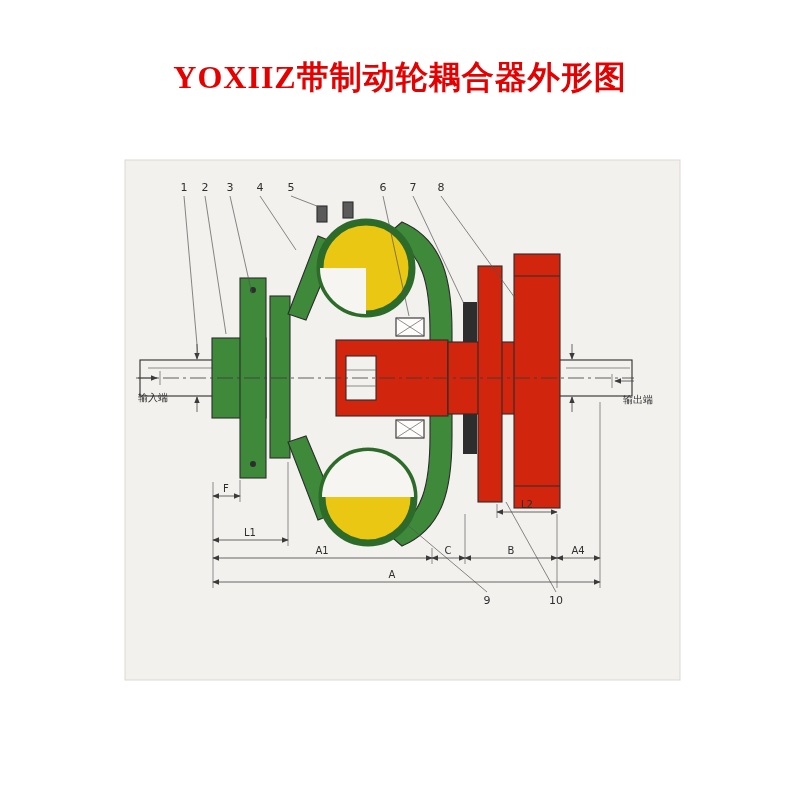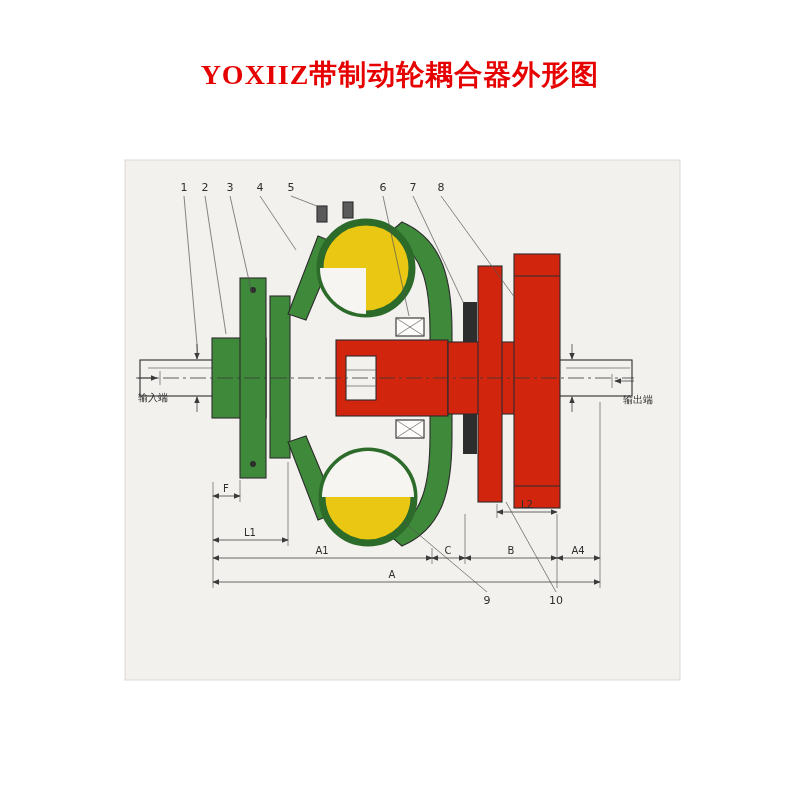--- a/index.html
+++ b/index.html
@@ -3,21 +3,21 @@
 <meta charset="utf-8">
 <style>
   html,body { margin:0; padding:0; }
   body {
     width:800px; height:800px; background:#ffffff; position:relative;
     font-family:"Liberation Sans", sans-serif; overflow:hidden;
   }
   .title {
     position:absolute; top:56px; left:0; width:100%;
     text-align:center; font-family:"Liberation Serif", serif;
-    font-weight:bold; font-size:28px; color:#e60000; letter-spacing:1px;
+    font-weight:bold; font-size:32px; color:#e60000; letter-spacing:1px;
   }
   svg.draw { position:absolute; top:0; left:0; }
   .outline { stroke:#2c2c2c; stroke-width:1.1; }
   .thin    { stroke:#5f5f5f; stroke-width:0.7; fill:none; }
   .dim     { stroke:#454545; stroke-width:0.8; fill:none; }
   .leader  { stroke:#555555; stroke-width:0.7; fill:none; }
   .rim     { stroke:#2d6b2a; stroke-width:7; }
   .center  { stroke:#3a3a3a; stroke-width:0.8; stroke-dasharray:16 4 3 4; }
   text.num    { font-size:11px; font-family:"DejaVu Sans",sans-serif; fill:#2e2e2e; }
   text.dimlab { font-size:10px; font-family:"DejaVu Sans",sans-serif; fill:#2e2e2e; }

